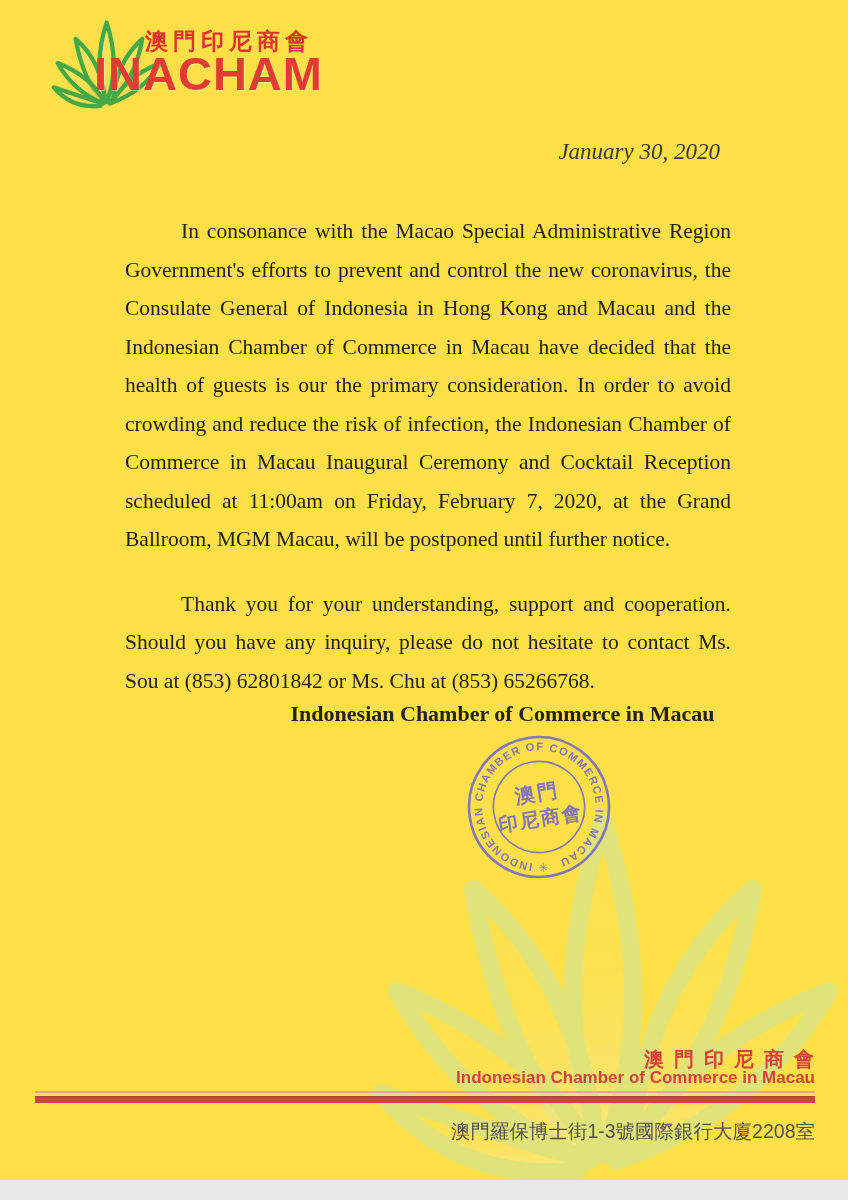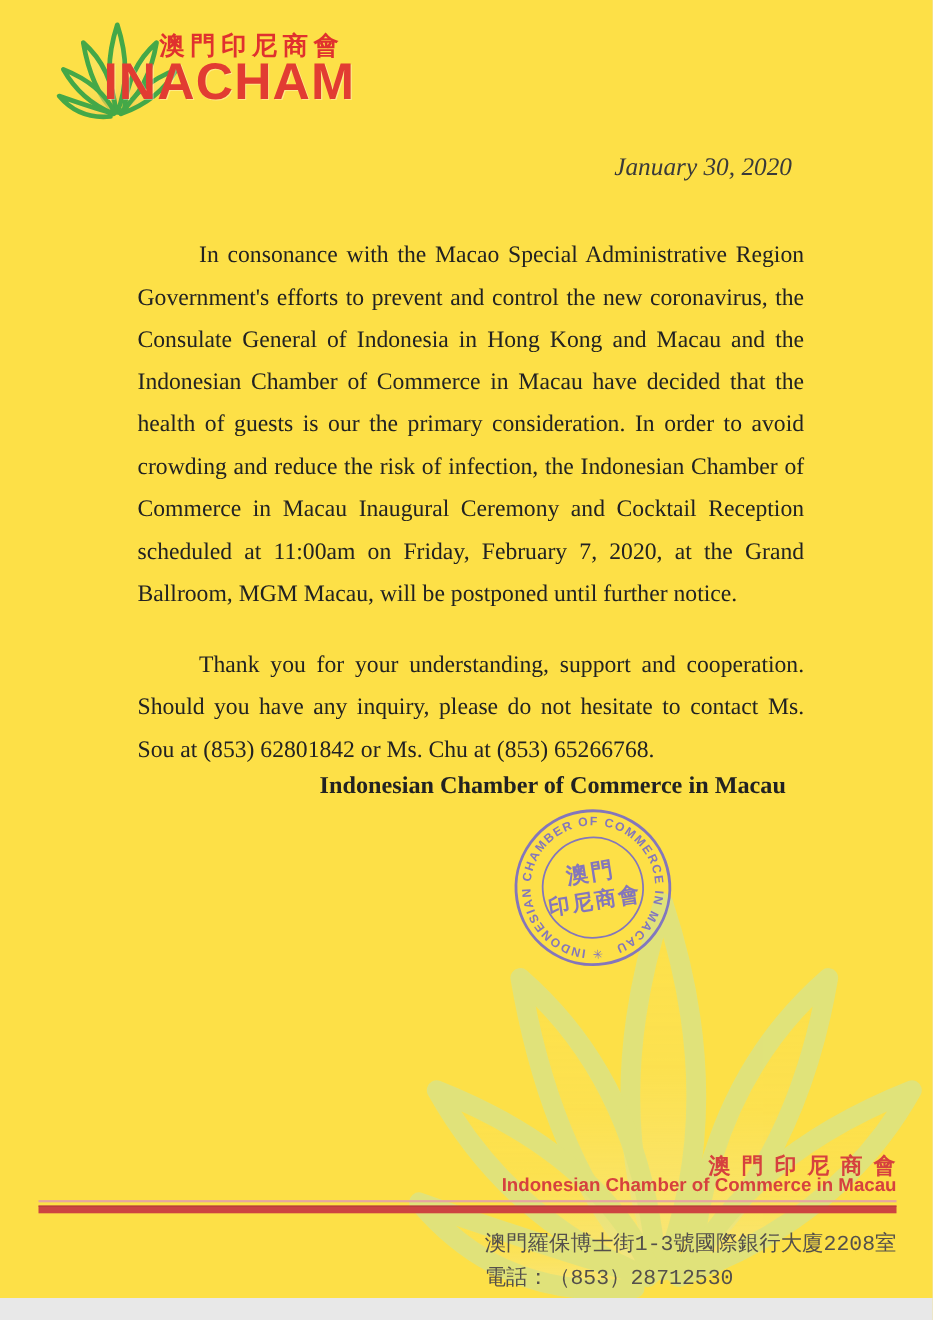--- a/index.html
+++ b/index.html
@@ -92,23 +92,23 @@
     font-weight: 700; font-size: 17px;
     color: #d6413e; white-space: nowrap; z-index: 1;
   }
   .stripe { position: absolute; left: 35px; right: 33px; top: 1091px; z-index: 1; }
   .stripe-thin { height: 2px; background: #e6a3a2; }
   .stripe-gap  { height: 3px; background: transparent; }
   .stripe-main { height: 7px; background: #cd4441; border-top: 1px solid #b23c3a; }
 
   .footer-address {
     position: absolute; right: 33px; top: 1116px;
-    font-family: Liberation Mono, monospace;
+    font-family: Liberation Sans, sans-serif;
     font-size: 19.5px; line-height: 31px; color: #54504b;
-    z-index: 1; white-space: nowrap;
+    text-align: right; z-index: 1; white-space: nowrap;
   }
 </style>
 </head>
 <body>
 
 <div class="page">
 
   <svg class="watermark" viewBox="0 0 260 210" preserveAspectRatio="xMidYMid meet" aria-hidden="true">
     <defs>
       <linearGradient id="lg-wm" x1="0" y1="1" x2="0" y2="0">
@@ -175,16 +175,15 @@
   <div class="footer-en">Indonesian Chamber of Commerce in Macau</div>
 
   <div class="stripe">
     <div class="stripe-thin"></div>
     <div class="stripe-gap"></div>
     <div class="stripe-main"></div>
   </div>
 
   <div class="footer-address">
     <div>澳門羅保博士街1-3號國際銀行大廈2208室</div>
-    <div><span>電話：</span><span>（853）28712530</span></div>
   </div>
 
 </div>
 
 </body></html>

